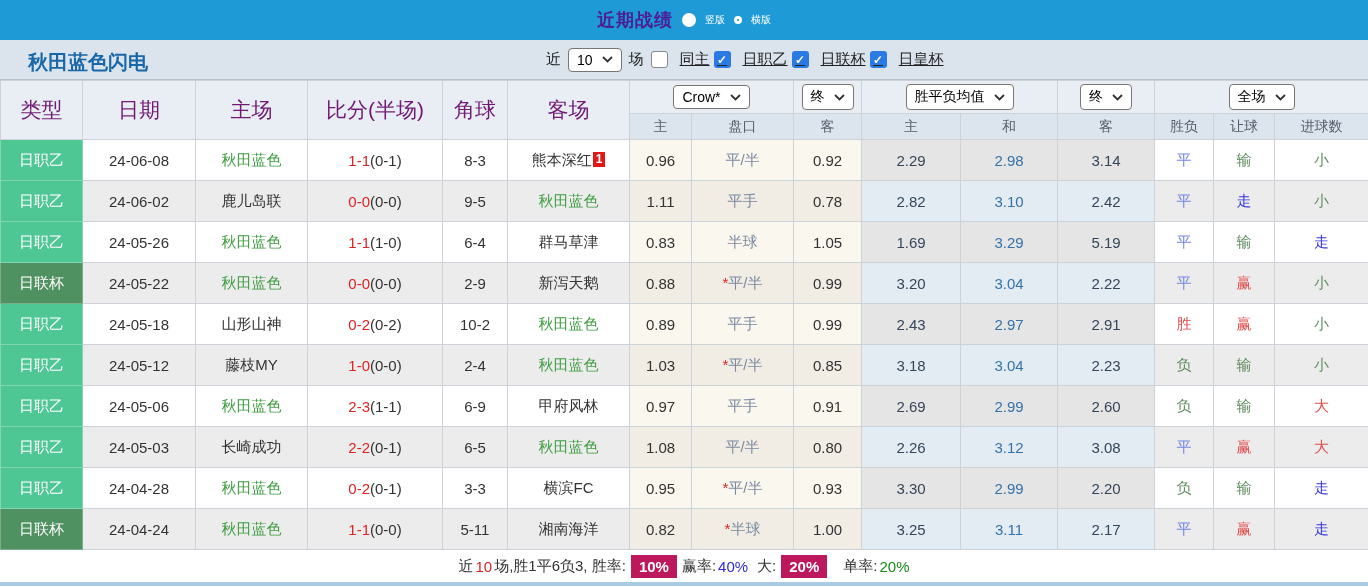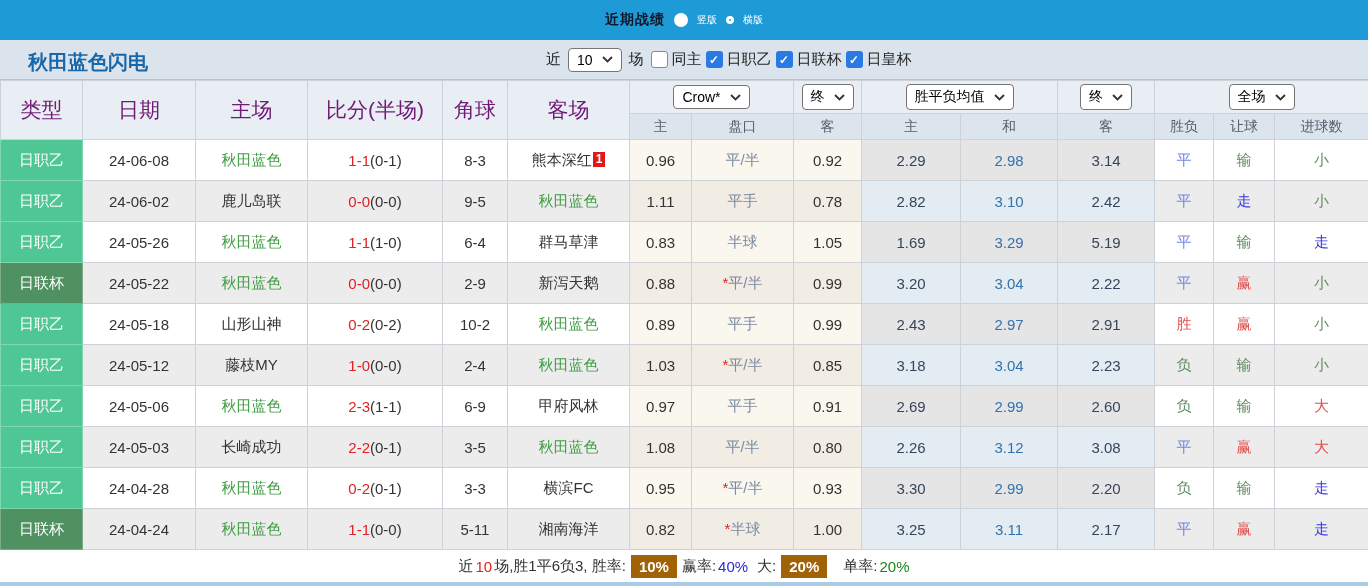--- a/index.html
+++ b/index.html
@@ -4,36 +4,36 @@
 <style>
   * { box-sizing: border-box; }
   html,body { margin:0; padding:0; }
   body {
     width:1368px; height:587px; overflow:hidden;
     font-family:"Liberation Sans", sans-serif;
     background:#ffffff; color:#333;
   }
   
   .topbar { height:40px; background:#1e9bd7; display:flex; align-items:center; justify-content:center; gap:9px; }
-  .topbar-title { color:#0f172a; font-weight:bold; font-size:14px; letter-spacing:1px; }
+  .topbar-title { color:#4c1d95; font-weight:bold; font-size:18px; letter-spacing:1px; }
   .radio { display:inline-block; border-radius:50%; cursor:pointer; }
   .radio.sel { width:14px; height:14px; background:#fff; }
   .radio.unsel { width:8px; height:8px; border:3.5px solid #fff; background:transparent; }
   .radio-label { color:#fff; font-size:10px; }
   
   .filterbar { height:40px; background:#dbe3ec; border-bottom:1px solid #b9c3cd; position:relative; }
   .team-name { position:absolute; left:28px; top:9px; font-size:20px; font-weight:bold; color:#1767a9; }
   .filters { position:absolute; left:546px; top:0; height:100%; display:flex; align-items:center; gap:7px; font-size:15px; color:#222; }
   .selbox { background:#fff; border:1px solid #767676; border-radius:4px; padding:3px 8px;
             display:inline-flex; align-items:center; gap:9px; font-size:14px; color:#000; cursor:pointer; }
   .cb { width:17px; height:17px; border-radius:3px; display:inline-flex; align-items:center; justify-content:center;
         font-size:12px; font-weight:bold; cursor:pointer; flex:none; }
   .cb.checked { background:#2a7ae4; color:#fff; }
   .cb.unchecked { background:#fff; border:1px solid #8a8a8a; color:transparent; }
-  .cbgroup { display:inline-flex; align-items:center; gap:4px; }
+  .cbgroup { display:inline-flex; align-items:center; gap:12px;text-decoration:underline; }
   
   table { width:1368px; table-layout:fixed; border-collapse:collapse; }
   th, td { border:1px solid #ccd2d8; text-align:center; padding:0; font-weight:normal; overflow:hidden; white-space:nowrap; }
   tr.hdrA th { height:33px; background:#e9eef4; }
   tr.hdrB th { height:26px; background:#dce4ee; color:#55606c; font-size:14px; }
   th.span2 { background:#dce4ee; color:#701a75; font-size:21px; }
   tr.datarow td { height:41px; font-size:15px; }
   tr.datarow td.c-base { background:#fff; }
   tr.even td.c-base { background:#ececec; }
   td.c-type-j2 { background:#4fc794; color:#fff; border-color:#7fd7b2; }
@@ -51,21 +51,21 @@
   .handicap { color:#7b8aa0; }
   .star { color:#e02222; }
   .avg-side { color:#36465a; }
   .avg-draw { color:#3572ab; }
   .badge-red { display:inline-block; background:#e01818; color:#fff; font-size:12px; font-weight:bold;
                padding:1px 3px; margin-left:1px; line-height:13px; vertical-align:2px; }
   .r-red { color:#e04f4f; } .r-green { color:#5d8a5d; } .r-blue { color:#7586e2; } .r-purple { color:#3535e0; }
   
   .footer { height:32px; display:flex; align-items:center; justify-content:center; font-size:15px; color:#333; }
   .footer span { margin:0 1px; }
-  .fbox { background:#a16207; color:#fff; font-weight:bold; padding:3px 8px; margin:0 4px !important; }
+  .fbox { background:#be185d; color:#fff; font-weight:bold; padding:3px 8px; margin:0 4px !important; }
   .f-red { color:#e02222; } .f-blue { color:#2b2bd5; } .f-green { color:#188a18; }
   .bottom-strip { height:4px; background:#a9cbe4; }
   .chev { flex:none; }
 </style>
 </head>
 <body>
 
 <div class="topbar">
   <span class="topbar-title">近期战绩</span>
   <span class="radio sel"></span>
@@ -303,21 +303,21 @@
         <td class="c-avg"><span class="avg-side">2.60</span></td>
         <td class="c-wdl"><span class="r-green">负</span></td>
         <td class="c-wdl"><span class="r-green">输</span></td>
         <td class="c-wdl"><span class="r-red">大</span></td>
       </tr>
       <tr class="datarow even">
         <td class="c-type-j2"><span>日职乙</span></td>
         <td class="c-base"><span class="t-dark">24-05-03</span></td>
         <td class="c-base"><span class="t-dark">长崎成功</span></td>
         <td class="c-base"><span class="score-ft">2-2</span><span class="score-ht">(0-1)</span></td>
-        <td class="c-base"><span class="t-dark">3-5</span></td>
+        <td class="c-base"><span class="t-dark">6-5</span></td>
         <td class="c-base"><span class="t-green">秋田蓝色</span></td>
         <td class="c-crow"><span class="t-dark">1.08</span></td>
         <td class="c-crow"><span class="handicap">平/半</span></td>
         <td class="c-crow"><span class="t-dark">0.80</span></td>
         <td class="c-avg"><span class="avg-side">2.26</span></td>
         <td class="c-avg"><span class="avg-draw">3.12</span></td>
         <td class="c-avg"><span class="avg-side">3.08</span></td>
         <td class="c-wdl"><span class="r-blue">平</span></td>
         <td class="c-wdl"><span class="r-red">赢</span></td>
         <td class="c-wdl"><span class="r-red">大</span></td>

